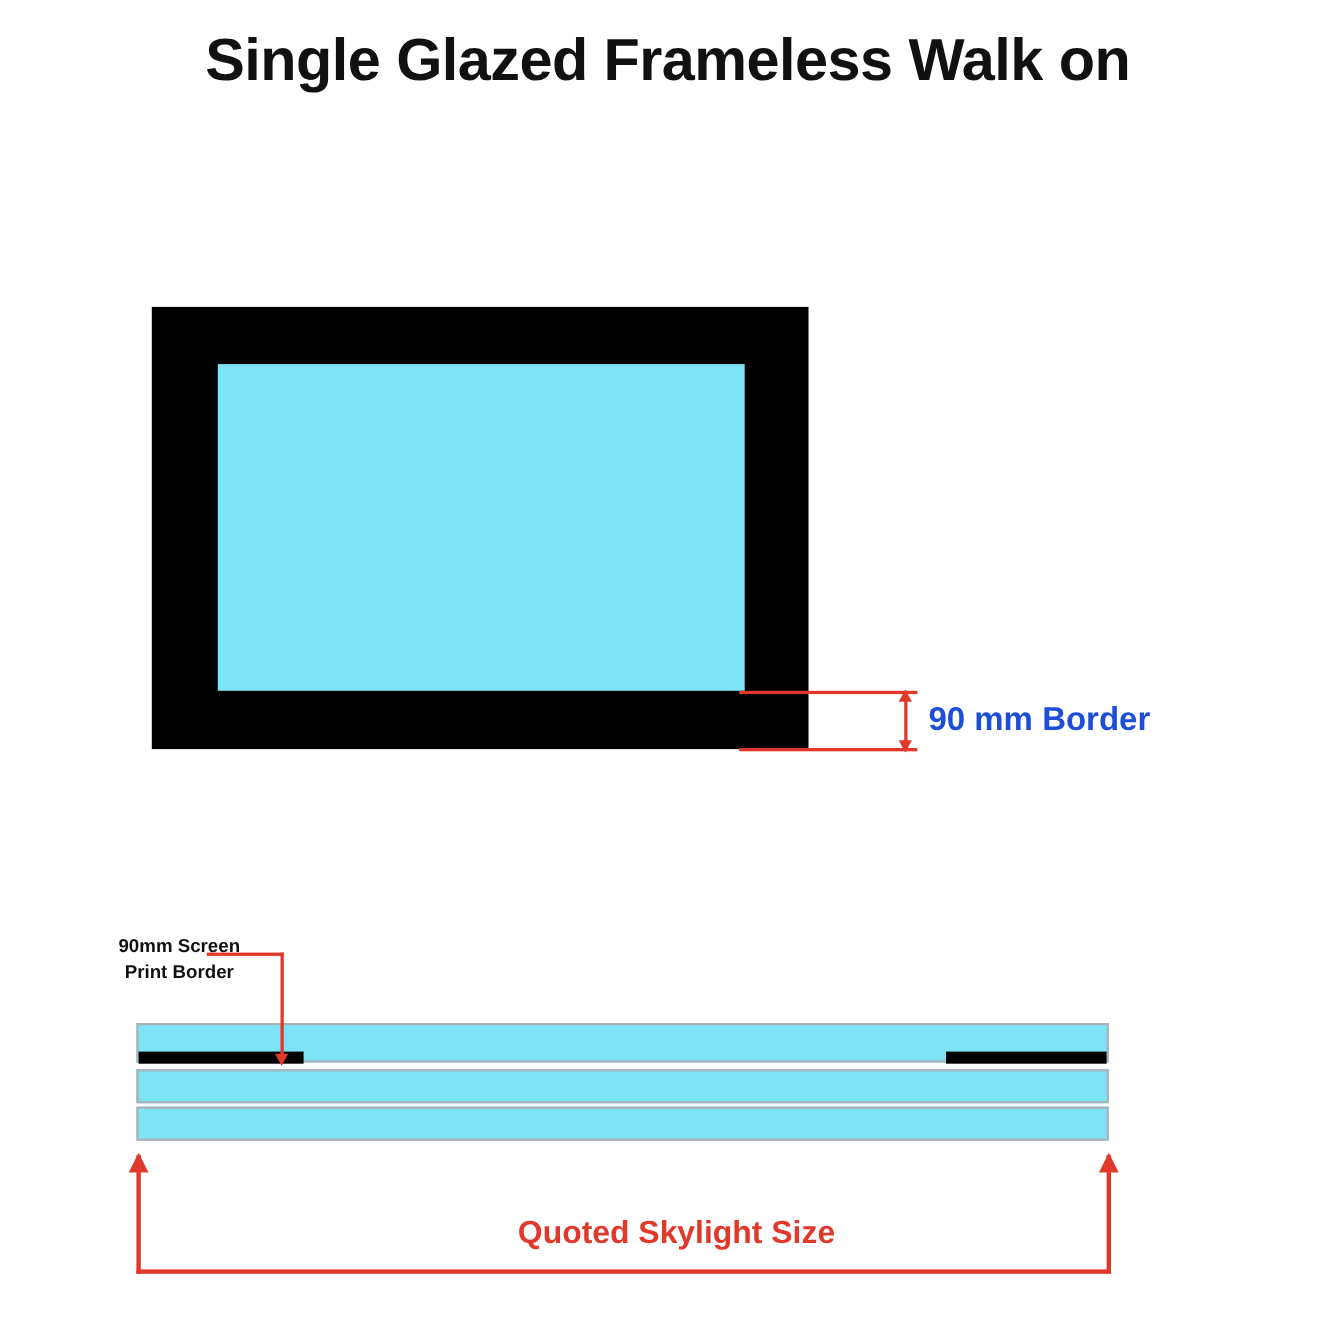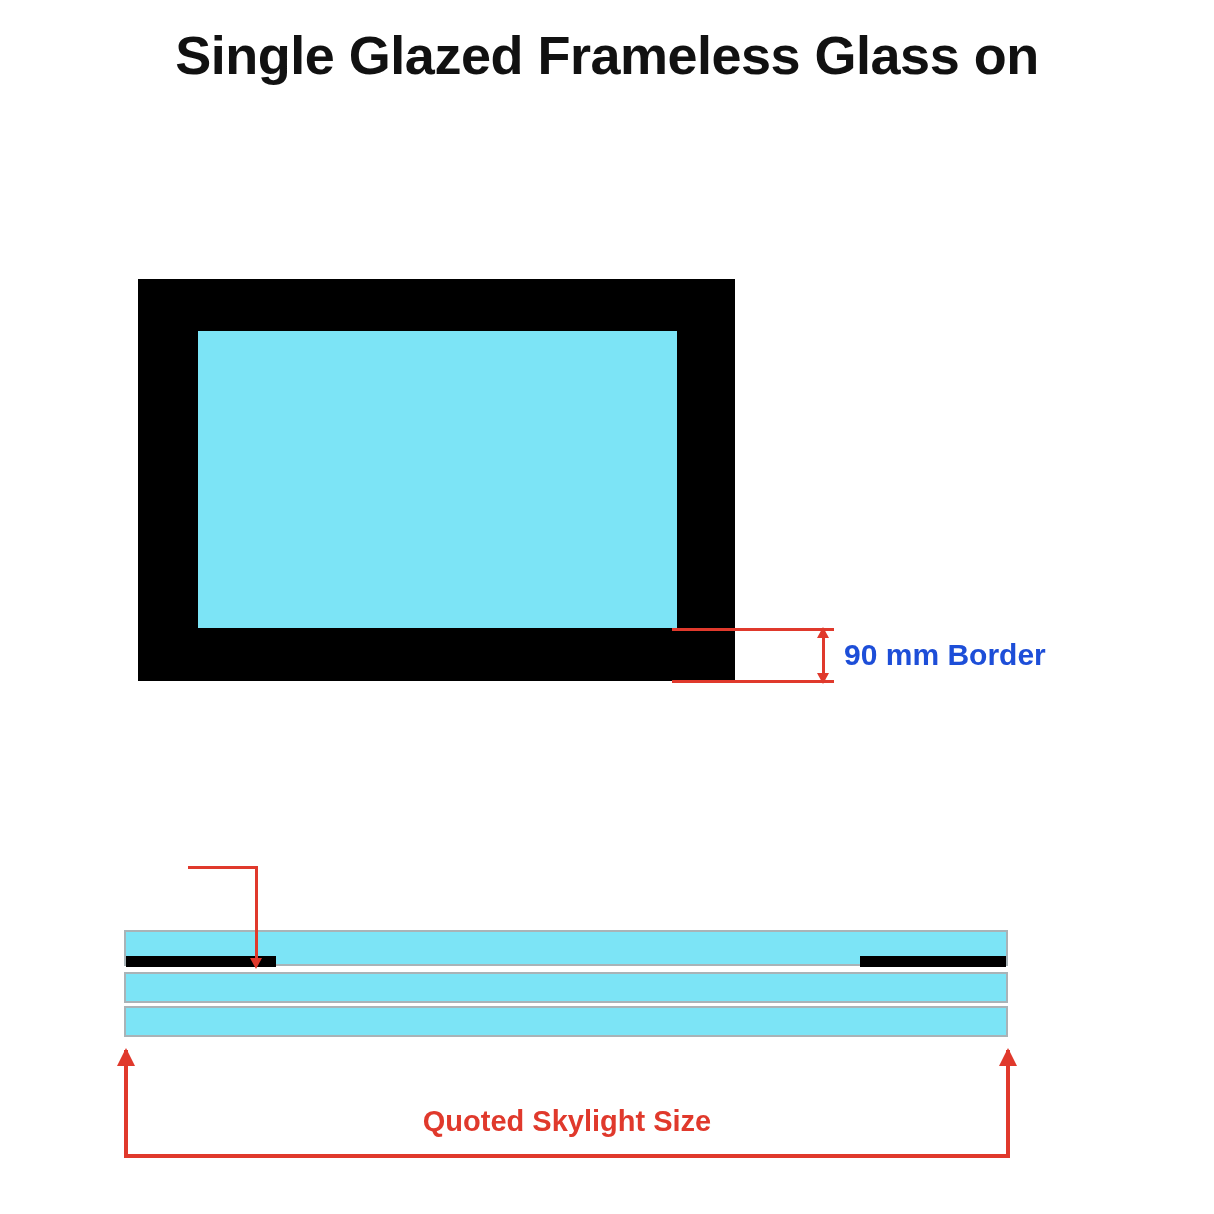--- a/index.html
+++ b/index.html
@@ -259,28 +259,29 @@
   .size-label {
     position: absolute;
     left: 0;
     bottom: 20px;
     width: 886px;
     text-align: center;
     font-size: 29px;
     font-weight: 700;
     color: #e0392c;
     white-space: nowrap;
+    padding-left: 48px;
   }
 </style>
 </head>
 <body>
 
 <div id="canvas">
 
-  <div class="page-title">Single Glazed Frameless Glass on</div>
+  <div class="page-title">Single Glazed Frameless Walk on</div>
 
   <div id="plan-view">
     <div class="plan-frame"></div>
     <div class="plan-glass"></div>
   </div>
 
   <div id="border-callout">
     <div class="ext-line top"></div>
     <div class="ext-line bot"></div>
     <div class="dim-arrow-v">
@@ -292,20 +293,24 @@
 
   <div id="cross-section">
     <div class="glass-layer layer-1"></div>
     <div class="print-bar left"></div>
     <div class="print-bar right"></div>
     <div class="glass-layer layer-2"></div>
     <div class="glass-layer layer-3"></div>
   </div>
 
   <div id="print-callout">
+    <div class="print-label">
+      <div>90mm Screen</div>
+      <div>Print Border</div>
+    </div>
     <div class="leader-h"></div>
     <div class="leader-v">
       <span class="arrowhead down"></span>
     </div>
   </div>
 
 
   <div id="size-callout">
     <div class="size-base"></div>
     <div class="size-riser l">

